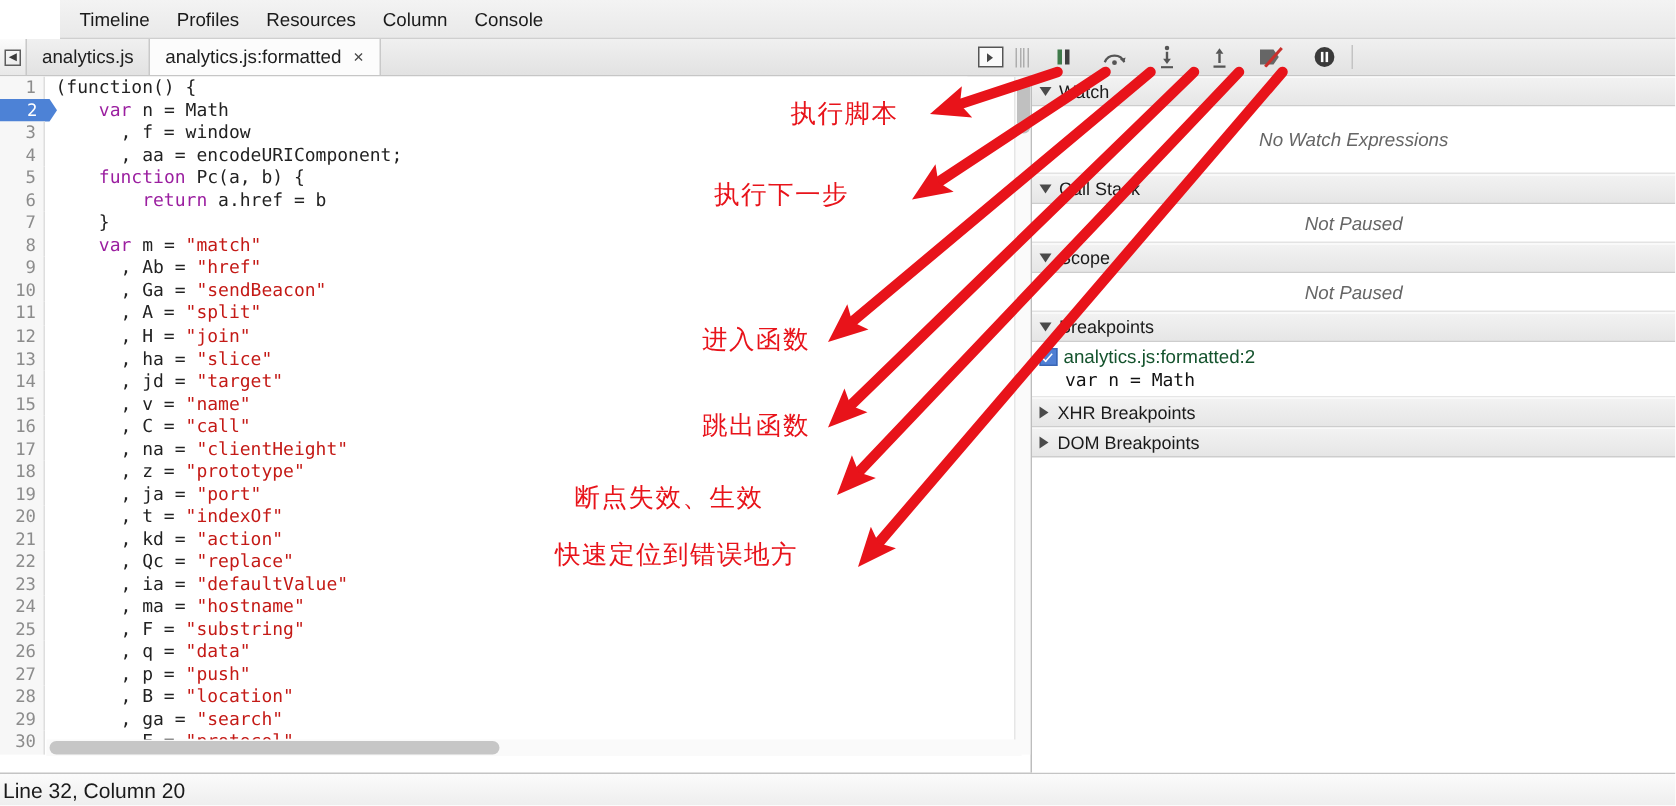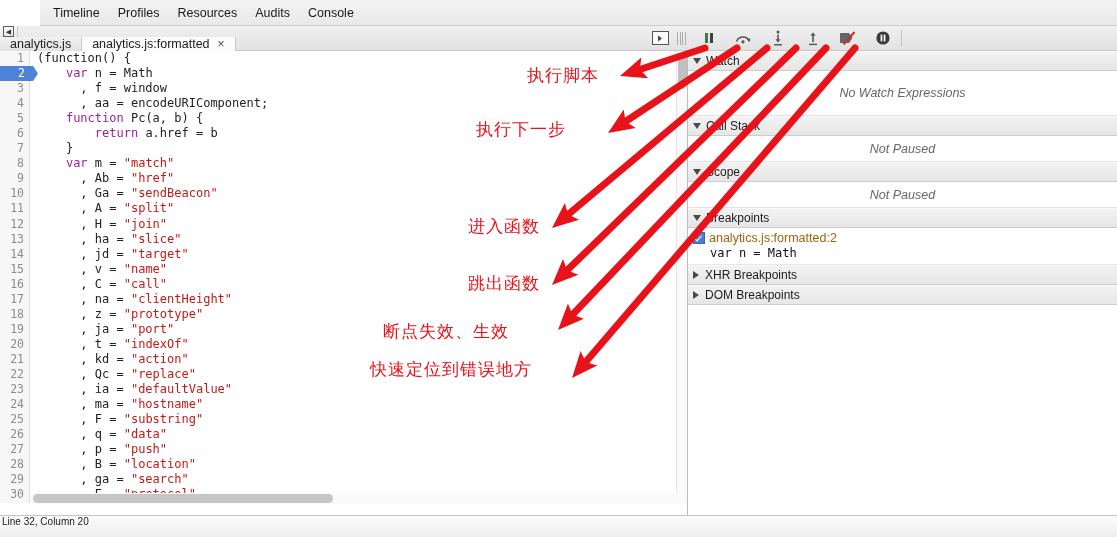--- a/index.html
+++ b/index.html
@@ -40,21 +40,21 @@
     display: flex; align-items: center; justify-content: center;
   }
   .console-corner svg { display:block; }
 
   
   .tabbar {
     position: absolute; left: 0; top: 26px;
     width: 688px; height: 25px;
     background: linear-gradient(to bottom, #f0f0f0 0%, #e2e2e2 100%);
     border-bottom: 1px solid #c6c6c6;
-    display: flex; align-items: stretch; flex-direction: column;
+    display: flex; align-items: stretch;
   }
   .tab-nav-btn {
     width: 18px;
     display: flex; align-items: center; justify-content: center;
     border-right: 1px solid #c9c9c9;
     background: linear-gradient(to bottom, #fbfbfb, #e8e8e8);
   }
   .tab-nav-btn .glyph {
     width: 11px; height: 11px;
     border: 1px solid #5d5d5d;
@@ -186,23 +186,23 @@
     background: #c0c0c0;
     border-radius: 5px;
   }
 
   
   .statusbar {
     position: absolute; left: 0; top: 515px;
     width: 688px; height: 22px;
     background: linear-gradient(to bottom, #fbfbfb, #eeeeee);
     border-top: 1px solid #c4c4c4;
-    display: flex; align-items: flex-start;
+    display: flex; align-items: center;
     padding-left: 2px;
-    font-size: 10px; color: #1a1a1a;
+    font-size: 14px; color: #1a1a1a;
   }
   .statusbar-rest {
     position: absolute; left: 688px; top: 515px;
     width: 429px; height: 22px;
     background: linear-gradient(to bottom, #fbfbfb, #eeeeee);
     border-top: 1px solid #c4c4c4;
   }
 
   
   .sidebar {
@@ -239,21 +239,21 @@
     font-size: 12.5px; font-style: italic; color: #666;
     background: #fff;
     border-bottom: 1px solid #e3e3e3;
   }
   .pane-empty.tall { height: 45px; }
   .bp-row {
     padding: 3px 5px 4px 5px;
     background: #fff;
     border-bottom: 1px solid #e6e6e6;
   }
-  .bp-line1 { display: flex; align-items: center; font-size: 12.5px; color: #a16207; }
+  .bp-line1 { display: flex; align-items: center; font-size: 12.5px; color: #14532d; }
   .bp-chk {
     width: 12px; height: 12px;
     background: #4f7fd4;
     border: 1px solid #3a66b5;
     margin-right: 4px;
     flex: 0 0 12px;
     position: relative;
   }
   .bp-chk:after {
     content: ""; position: absolute;
@@ -286,21 +286,21 @@
 </head>
 <body>
 
 <div id="app">
 
   <div class="menubar">
     <div id="menu-items" style="display:flex;align-items:center;">
         <div class="menu-item">Timeline</div>
         <div class="menu-item">Profiles</div>
         <div class="menu-item">Resources</div>
-        <div class="menu-item">Audits</div>
+        <div class="menu-item">Column</div>
         <div class="menu-item">Console</div>
       </div>
     <div class="console-corner">
       <svg width="22" height="16" viewBox="0 0 22 16">
         <path d="M3 3 L10 8 L3 13" fill="none" stroke="#5b7ab5" stroke-width="2.2" stroke-linecap="round" stroke-linejoin="round"></path>
         <path d="M11 13 L19 13" fill="none" stroke="#5b7ab5" stroke-width="2.2" stroke-linecap="round"></path>
       </svg>
     </div>
   </div>
 

